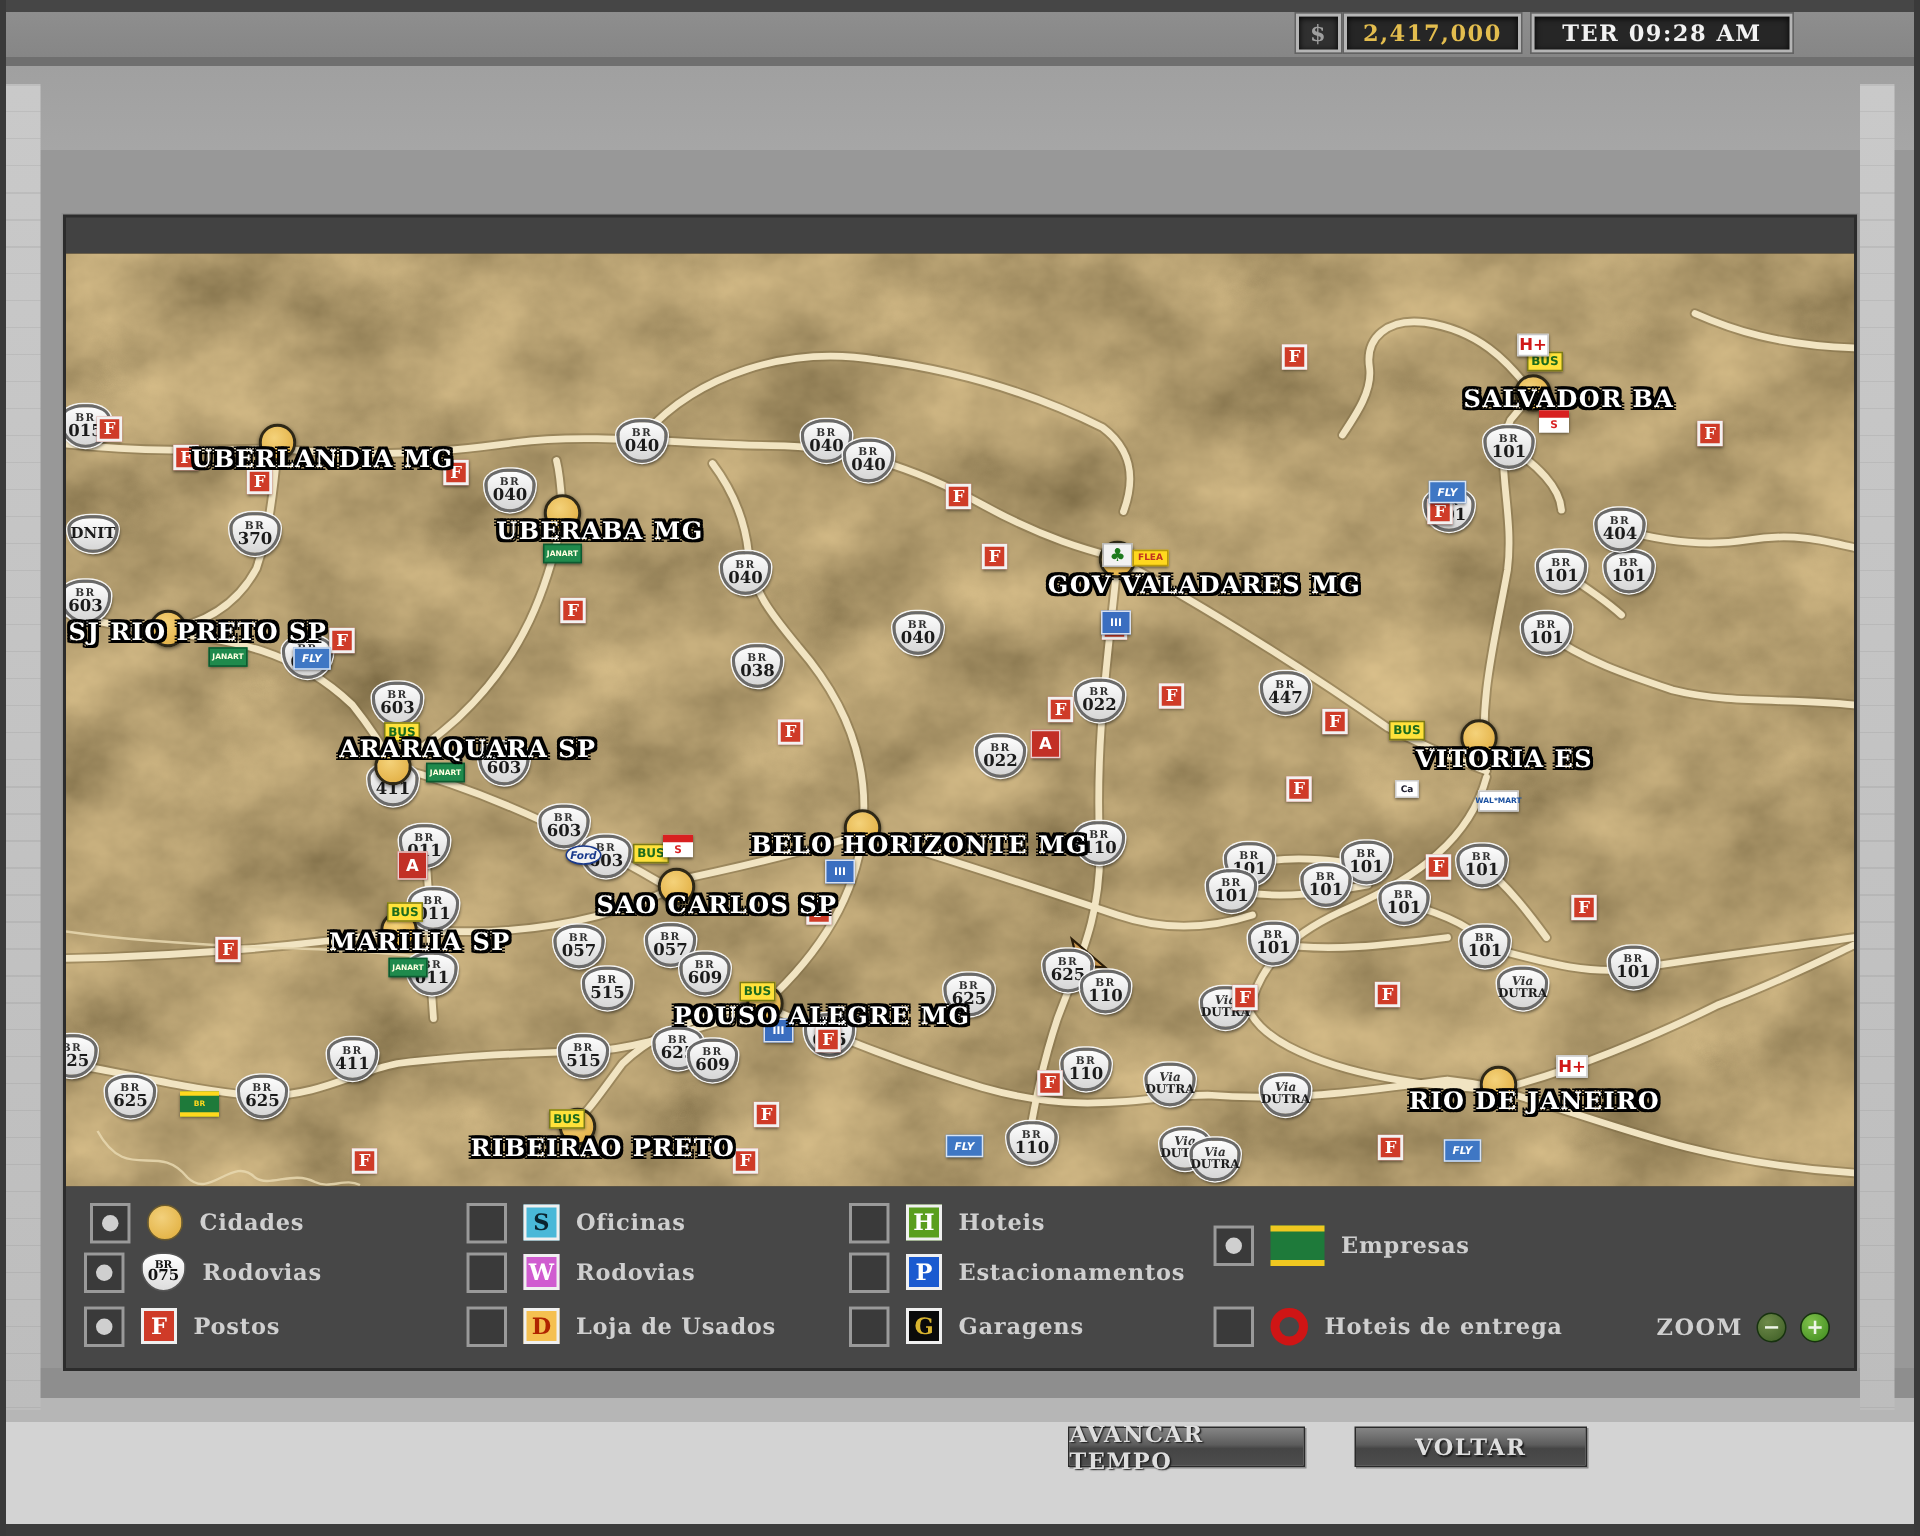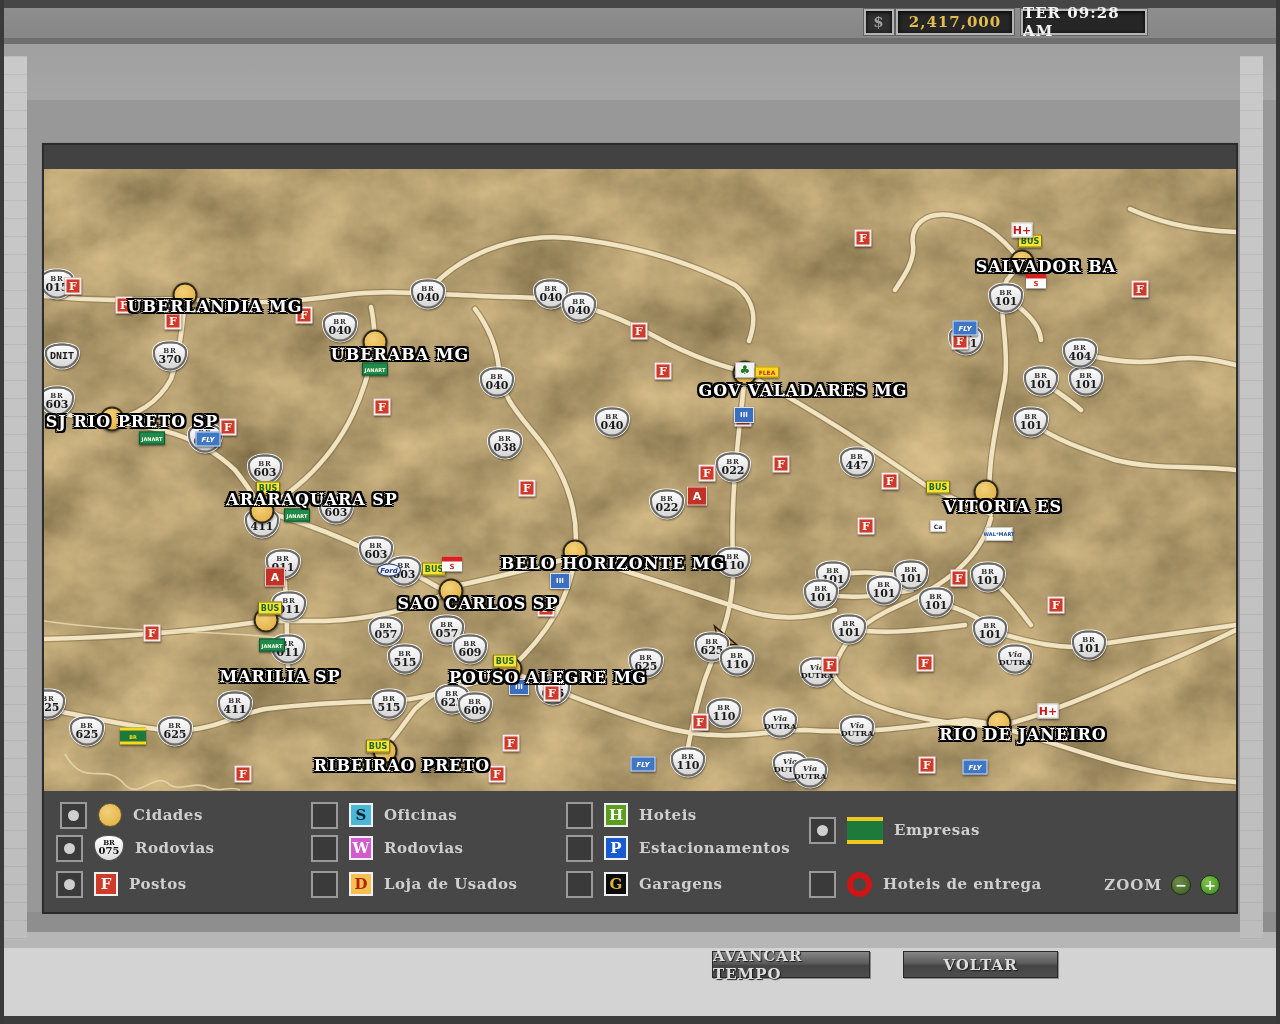--- a/index.html
+++ b/index.html
@@ -23,21 +23,21 @@
     background-blend-mode:multiply;}
   #strip-left{left:4px;} #strip-right{left:1240px;}
 
   
   .hud-box{position:absolute;top:9px;height:26px;background:#262626;
     border:2px solid #b5b5b5;box-shadow:0 0 0 1px #636363, inset 0 1px 4px #000;
     display:flex;align-items:center;justify-content:center;
     font-weight:bold;font-size:15px;letter-spacing:1px;box-sizing:border-box;z-index:5;}
   #money-icon{left:864px;width:30px;color:#9f9f9f;background:#303030;font-size:15px;}
   #money-box{left:896px;width:118px;color:#e3bd4e;}
-  #time-box{left:1021px;width:126px;color:#f2f2f2;}
+  #time-box{left:1021px;width:174px;color:#f2f2f2;}
 
   
   .header-bar{position:absolute;left:85px;top:59px;width:1163px;height:27px;
     background:linear-gradient(180deg,#8f8f8f 0,#6d6d6d 40%,#4c4c4c 62%,#454545);
     border-top:1px solid #bdbdbd;border-bottom:1px solid #333;
     box-shadow:-3px 0 0 #dcdcdc;display:flex;align-items:center;z-index:5;}
   .header-bar .lbl{margin-left:95px;color:#d6d6d6;font-weight:bold;font-size:15px;letter-spacing:1px;}
   .header-bar .ttl{margin-left:16px;color:#ffffff;font-weight:bold;font-size:15px;letter-spacing:1.5px;}
 
   
@@ -252,21 +252,21 @@
             <b>040</b>
           </div>
           <div class="shield" style="left: 461px; top: 275px;">
             <span>BR</span>
             <b>038</b>
           </div>
           <div class="shield" style="left: 126px; top: 187px;">
             <span>BR</span>
             <b>370</b>
           </div>
-          <div class="shield dnit" style="left: 18px; top: 187px; font-family: Liberation Mono, monospace;">
+          <div class="shield dnit" style="left: 18px; top: 187px;">
             <b>DNIT</b>
           </div>
           <div class="shield" style="left: 13px; top: 232px;">
             <span>BR</span>
             <b>603</b>
           </div>
           <div class="shield" style="left: 161px; top: 269px;">
             <span>BR</span>
             <b>603</b>
           </div>
@@ -541,21 +541,21 @@
           <div class="clabel" style="left: 759px; top: 221px;">GOV VALADARES MG</div>
           <div class="cdot" style="left: 978px; top: 93px;"></div>
           <div class="clabel" style="left: 1002px; top: 97px;">SALVADOR BA</div>
           <div class="cdot" style="left: 942px; top: 323px;"></div>
           <div class="clabel" style="left: 959px; top: 337px;">VITORIA ES</div>
           <div class="cdot" style="left: 531px; top: 383px;"></div>
           <div class="clabel" style="left: 569px; top: 394px;">BELO HORIZONTE MG</div>
           <div class="cdot" style="left: 407px; top: 422px;"></div>
           <div class="clabel" style="left: 434px; top: 434px;">SAO CARLOS SP</div>
           <div class="cdot" style="left: 222px; top: 451px;"></div>
-          <div class="clabel" style="left: 236px; top: 459px; margin-top: 48px;">MARILIA SP</div>
+          <div class="clabel" style="left: 236px; top: 459px;">MARILIA SP</div>
           <div class="cdot" style="left: 466px; top: 500px;"></div>
           <div class="clabel" style="left: 504px; top: 508px;">POUSO ALEGRE MG</div>
           <div class="cdot" style="left: 341px; top: 582px;"></div>
           <div class="clabel" style="left: 358px; top: 596px;">RIBEIRAO PRETO</div>
           <div class="cdot" style="left: 955px; top: 554px;"></div>
           <div class="clabel" style="left: 979px; top: 565px;">RIO DE JANEIRO</div>
         </div>
     </div>
 
     <div class="legend">

